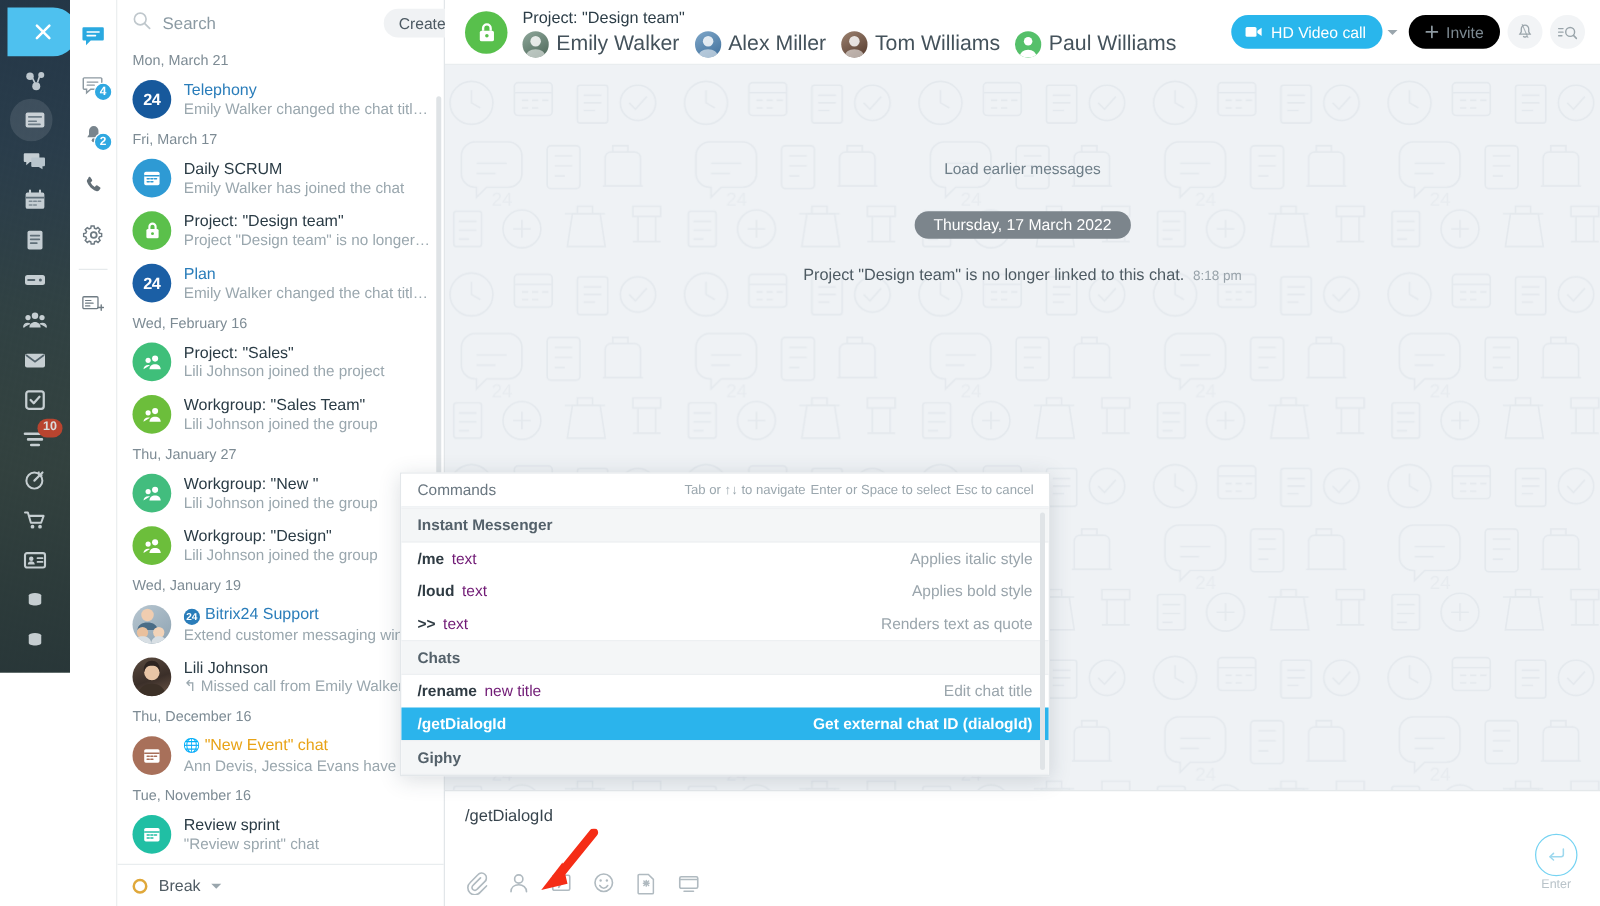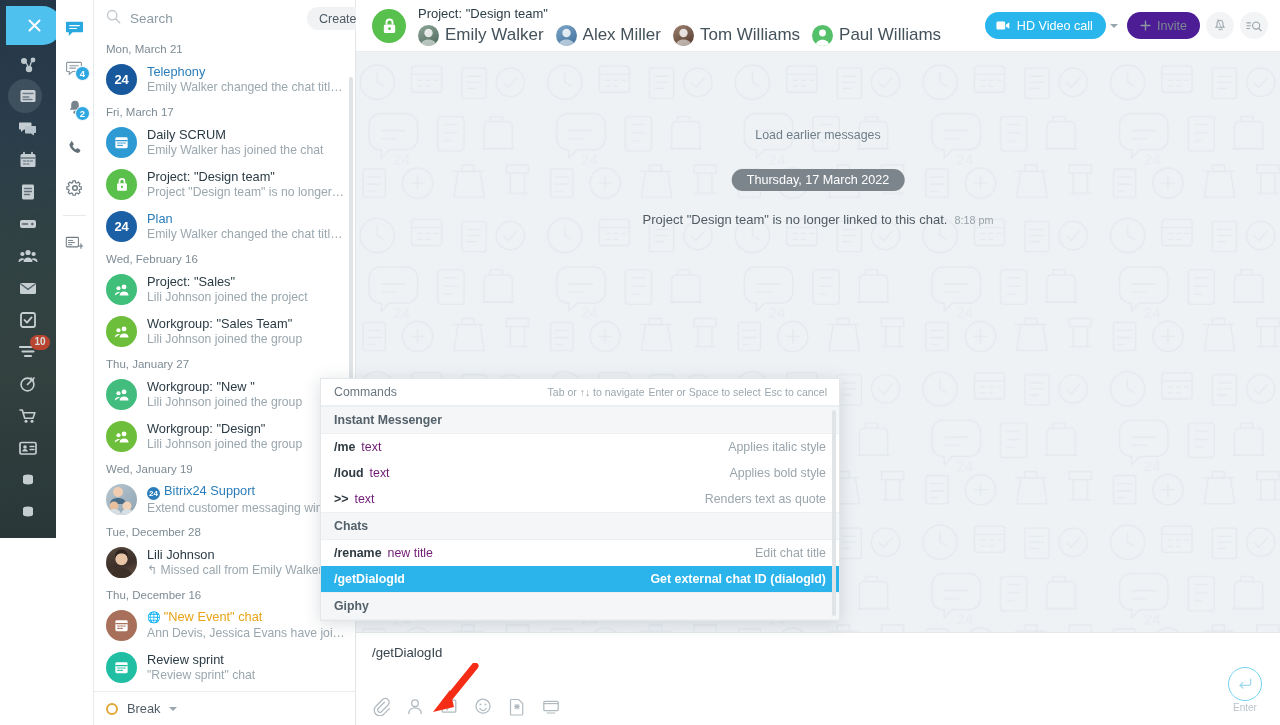--- a/index.html
+++ b/index.html
@@ -174,21 +174,21 @@
   .m-name { font-size: 17px; color: #44525b; white-space: nowrap; }
   .hdr-actions { display: flex; align-items: center; gap: 6px; }
   .hd-video {
     background: #29b6ec; color: #fff; border: 0; border-radius: 14px;
     height: 27px; padding: 0 13px 0 11px; font-size: 12.6px;
     display: flex; align-items: center; gap: 7px; cursor: pointer;
     font-family: "Liberation Sans", sans-serif;
   }
   .hd-caret { margin-left: -2px; margin-right: 3px; }
   .pill-btn {
-    background: #4c1d95; border: 0; border-radius: 14px; height: 27px;
+    background: #000000; border: 0; border-radius: 14px; height: 27px;
     padding: 0 13px; font-size: 12.6px; color: #7b8890;
     display: flex; align-items: center; gap: 6px; cursor: pointer;
     font-family: "Liberation Sans", sans-serif;
   }
   .icon-btn {
     width: 28px; height: 27px; background: #f2f4f6; border: 0; border-radius: 14px;
     display: flex; align-items: center; justify-content: center; cursor: pointer;
   }
 
   
@@ -593,21 +593,20 @@
                 <circle cx="8" cy="22" r="4.5" fill="#e9c09d"></circle>
                 <circle cx="21" cy="22" r="4.5" fill="#f2d3b8"></circle>
                 <path d="M1 31c0-4 3-6 7-6s7 2 7 6zM15 31c0-4 3-6 6-6s7 2 7 6z" fill="#d8dfe4"></path>
               </svg>
             </div>
             <div class="chat-text">
               <div class="chat-title link"><span class="inline-badge24">24</span>Bitrix24 Support</div>
               <div class="chat-sub">Extend customer messaging windo…</div>
             </div>
           </div>
-          <div class="day-label">Tue, December 28</div>
           <div class="chat-row">
             <div class="avatar" style="background: linear-gradient(160deg, rgb(90, 74, 63) 0%, rgb(59, 47, 41) 55%, rgb(109, 86, 72) 100%);">
               <svg width="31" height="31" viewBox="0 0 31 31">
                 <circle cx="15.5" cy="12" r="6.2" fill="#e8c5a6"></circle>
                 <path d="M9 10c0-5 3-7.5 6.5-7.5S22 5 22 10c0 1-.5 2-.5 2 0-4-2.5-5.5-6-5.5S9.8 8 9.5 12z" fill="#2e2420"></path>
                 <path d="M4.5 31c0-6.5 5-10 11-10s11 3.5 11 10z" fill="#3c3027"></path>
               </svg>
             </div>
             <div class="chat-text">
               <div class="chat-title">Lili Johnson</div>
@@ -621,20 +620,21 @@
                 <rect x="2.5" y="3.5" width="13" height="11.5" rx="1.4" fill="#fff"></rect>
                 <path d="M2.5 7h13" stroke="#a8705a" stroke-width="1.3"></path>
                 <path d="M5 9.5h1.8M8.1 9.5h1.8M11.2 9.5h1.8M5 12h1.8M8.1 12h1.8" stroke="#a8705a" stroke-width="1.2" stroke-linecap="round"></path>
               </svg>
             </div>
             <div class="chat-text">
               <div class="chat-title orange"><span style="font-size: 11px; margin-right: 3px;">🌐</span>"New Event" chat</div>
               <div class="chat-sub">Ann Devis, Jessica Evans have joi…</div>
             </div>
           </div>
+          <div class="day-label">Tue, November 16</div>
           <div class="chat-row">
             <div class="avatar" style="background: rgb(32, 191, 164);">
               <svg width="17" height="17" viewBox="0 0 18 18">
                 <rect x="2.5" y="3.5" width="13" height="11.5" rx="1.4" fill="#fff"></rect>
                 <path d="M2.5 7h13" stroke="#20bfa4" stroke-width="1.3"></path>
                 <path d="M5 9.5h1.8M8.1 9.5h1.8M11.2 9.5h1.8M5 12h1.8M8.1 12h1.8" stroke="#20bfa4" stroke-width="1.2" stroke-linecap="round"></path>
               </svg>
             </div>
             <div class="chat-text">
               <div class="chat-title">Review sprint</div>

